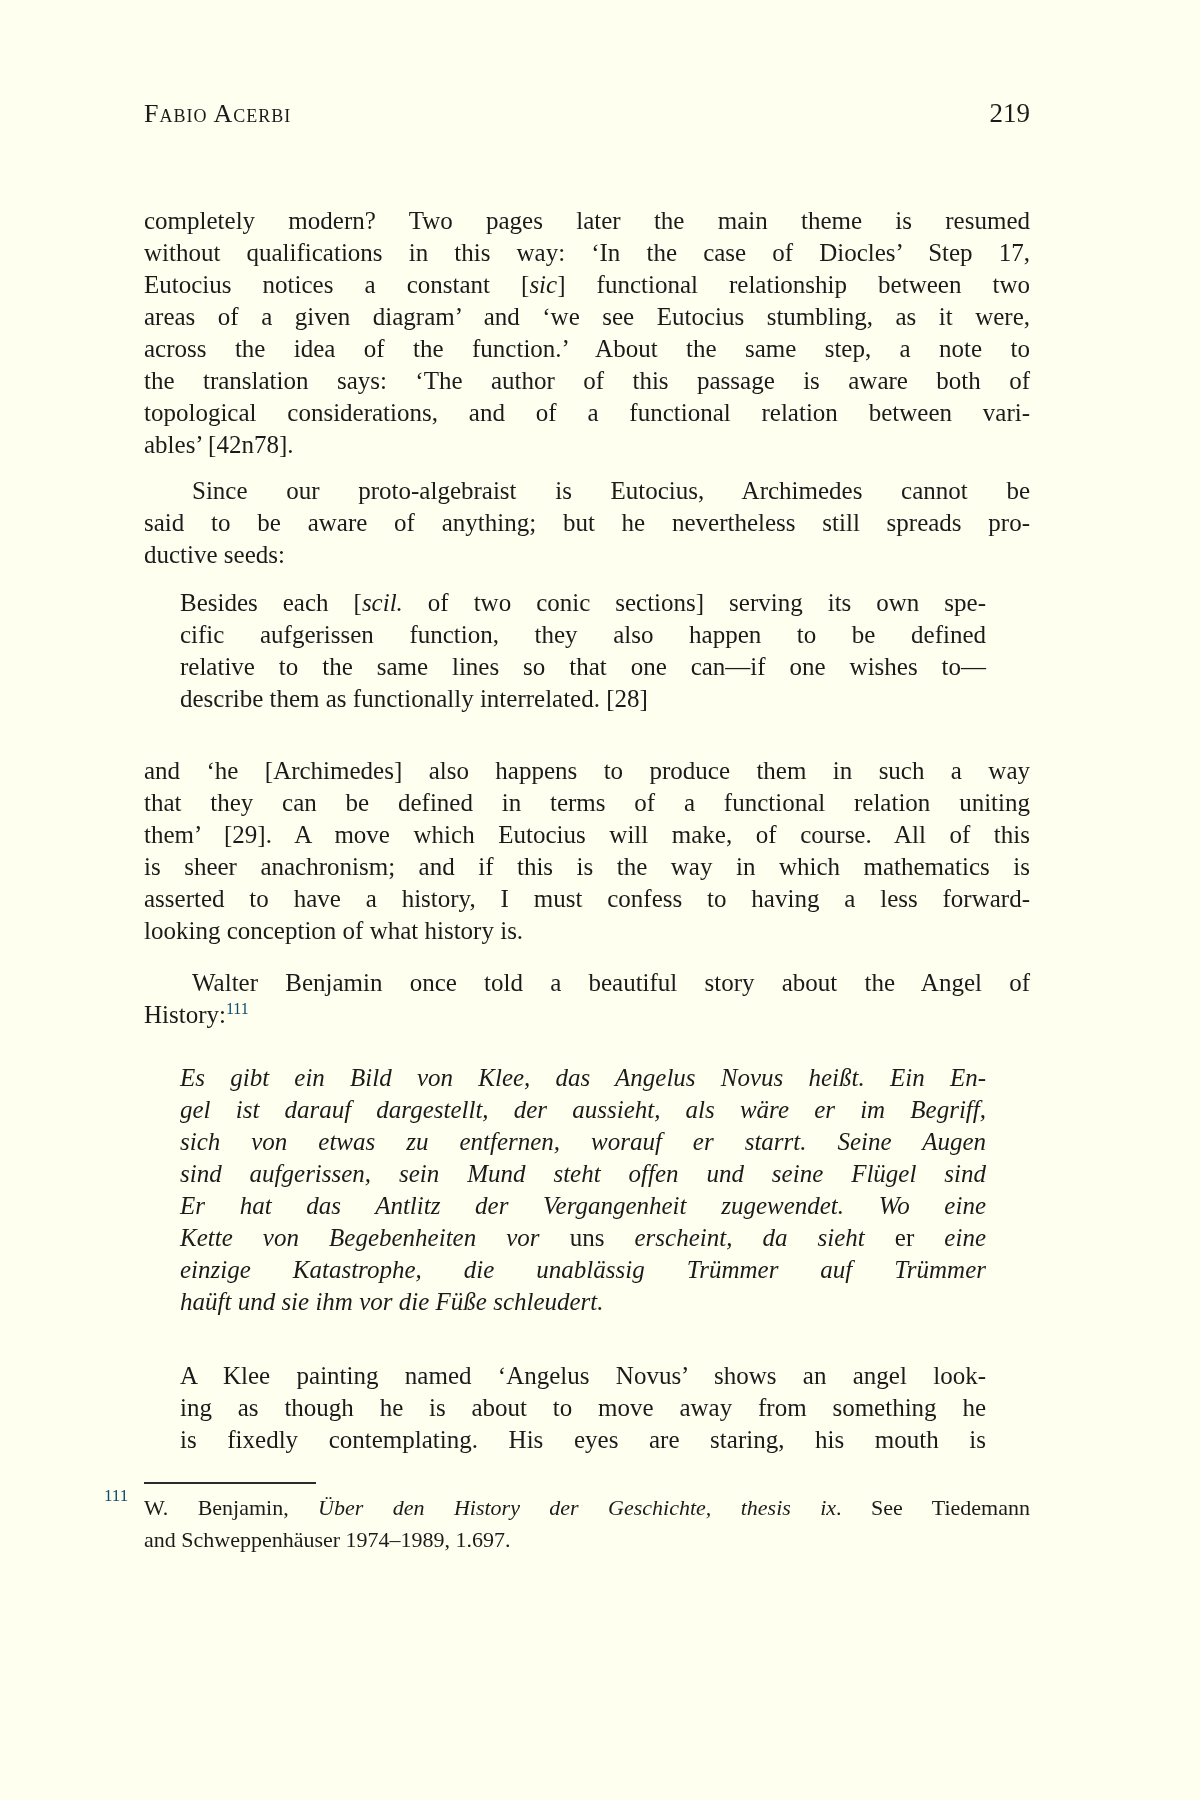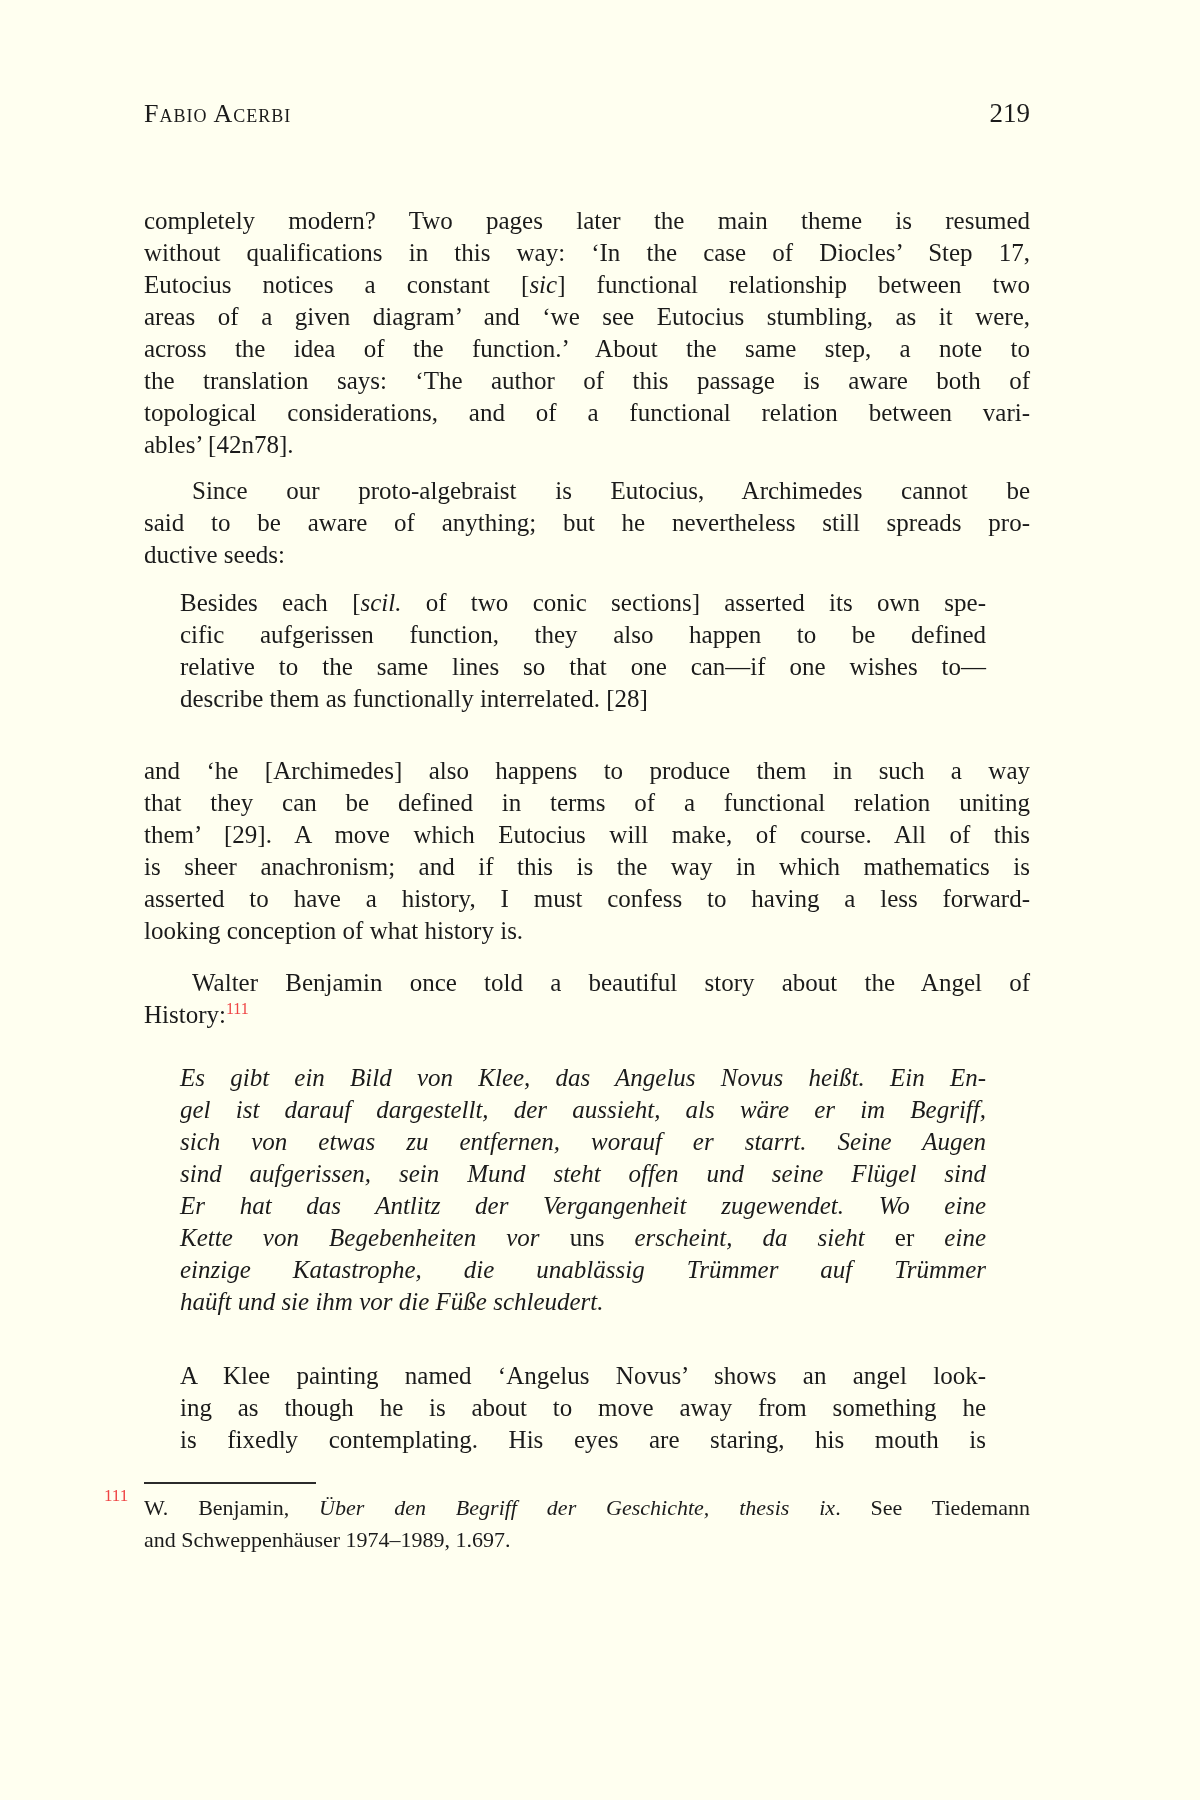--- a/index.html
+++ b/index.html
@@ -42,21 +42,21 @@
   .ind { text-indent: 48px; }
   .it { font-style: italic; }
   .rm { font-style: normal; }
   .quote { margin-left: 36px; margin-right: 44px; }
   .gq .line { font-style: italic; }
   .sup {
     vertical-align: super;
     font-size: 16px;
     line-height: 0;
   }
-  .link { color: #ef4444; }
+  .link { color: #0c4a6e; }
   .block-p1 { margin-top: 77px; }
   .block-p2 { margin-top: 14px; }
   .block-q1 { margin-top: 16px; }
   .block-p3 { margin-top: 40px; }
   .block-p4 { margin-top: 20px; }
   .block-gq { margin-top: 31px; }
   .block-tq { margin-top: 42px; }
   .fnrule {
     margin-top: 26px;
     width: 172px;
@@ -99,21 +99,21 @@
     <div class="line l">ables’ [42n78].</div>
   </div>
 
   <div class="block-p2">
     <div class="line j ind">Since our proto-algebraist is Eutocius, Archimedes cannot be</div>
     <div class="line j">said to be aware of anything; but he nevertheless still spreads pro-</div>
     <div class="line l">ductive seeds:</div>
   </div>
 
   <div class="quote block-q1">
-    <div class="line j"><span>Besides each [</span><span class="it">scil.</span><span> of two conic sections] asserted its own spe-</span></div>
+    <div class="line j"><span>Besides each [</span><span class="it">scil.</span><span> of two conic sections] serving its own spe-</span></div>
     <div class="line j">cific aufgerissen function, they also happen to be defined</div>
     <div class="line j">relative to the same lines so that one can—if one wishes to—</div>
     <div class="line l">describe them as functionally interrelated. [28]</div>
   </div>
 
   <div class="block-p3">
     <div class="line j">and ‘he [Archimedes] also happens to produce them in such a way</div>
     <div class="line j">that they can be defined in terms of a functional relation uniting</div>
     <div class="line j">them’ [29]. A move which Eutocius will make, of course. All of this</div>
     <div class="line j">is sheer anachronism; and if this is the way in which mathematics is</div>
@@ -140,17 +140,17 @@
   <div class="quote block-tq">
     <div class="line j">A Klee painting named ‘Angelus Novus’ shows an angel look-</div>
     <div class="line j">ing as though he is about to move away from something he</div>
     <div class="line j">is fixedly contemplating.  His eyes are staring, his mouth is</div>
   </div>
 
   <div class="fnrule"></div>
 
   <div class="footnote">
     <span class="fn-marker link">111</span>
-    <div class="line j"><span>W. Benjamin, </span><span class="it">Über den Begriff der Geschichte, thesis ix</span><span>. See Tiedemann</span></div>
+    <div class="line j"><span>W. Benjamin, </span><span class="it">Über den History der Geschichte, thesis ix</span><span>. See Tiedemann</span></div>
     <div class="line l">and Schweppenhäuser 1974–1989, 1.697.</div>
   </div>
 
 </div>
 
 </body></html>

